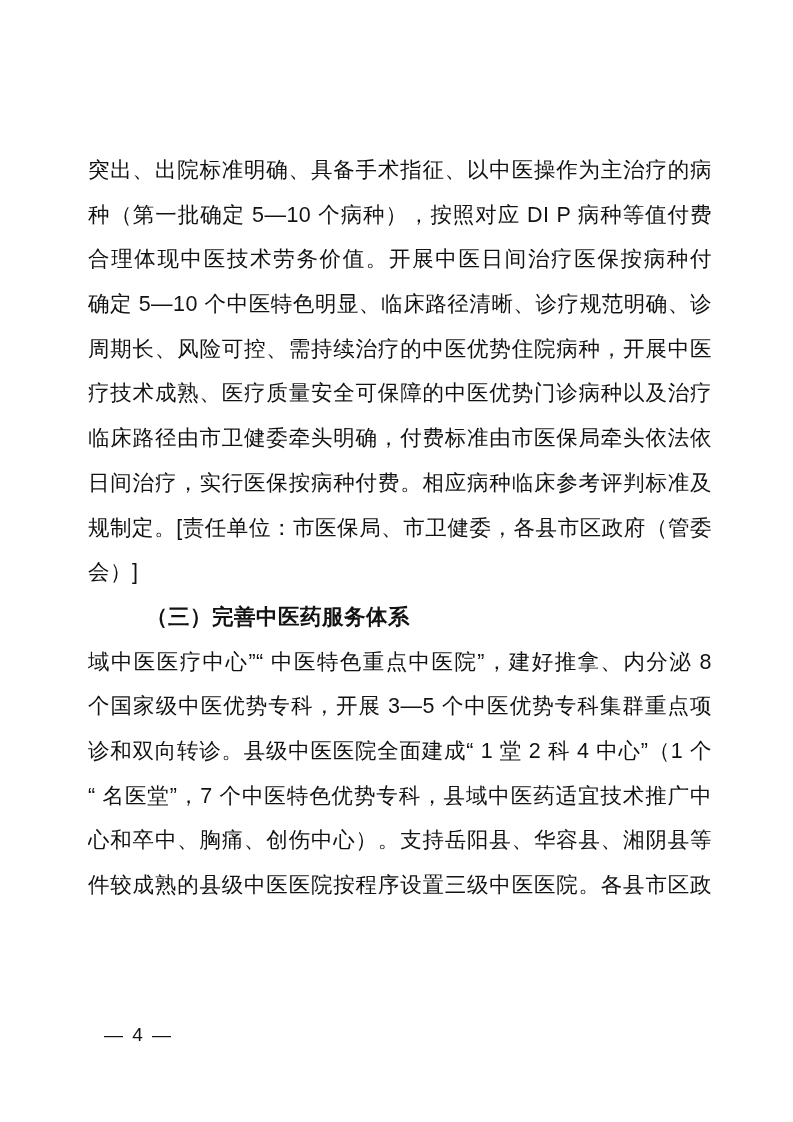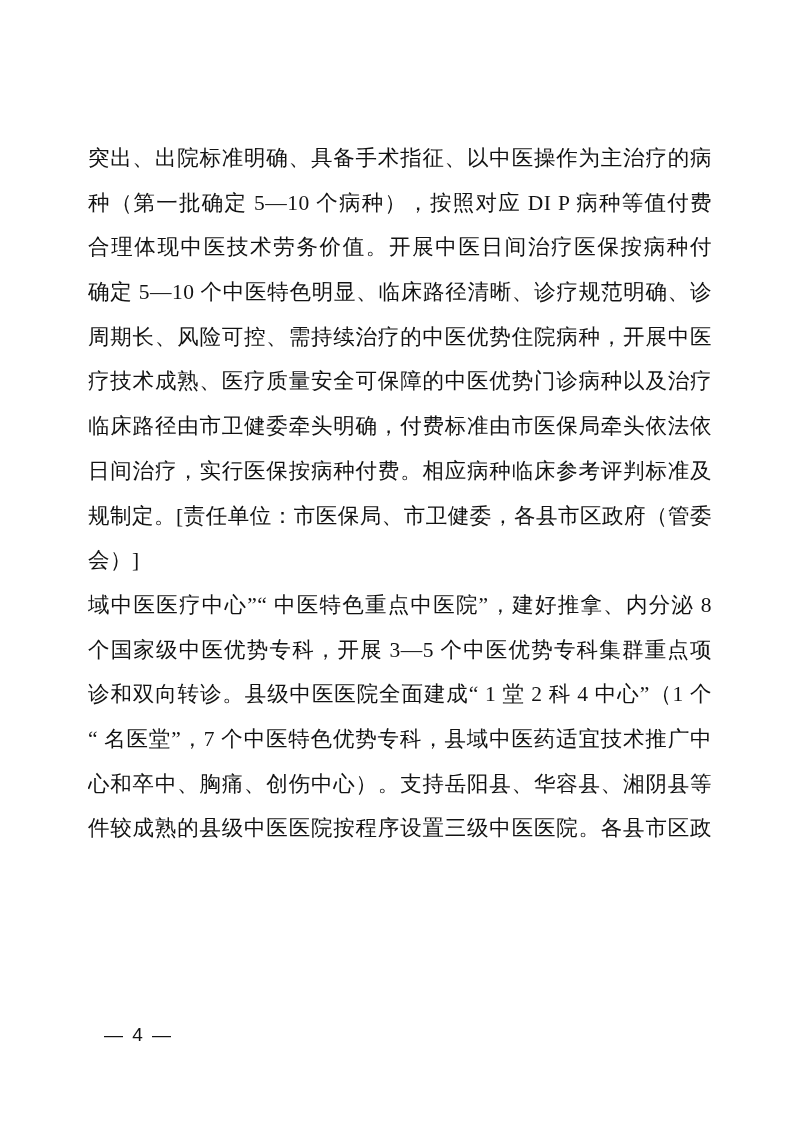--- a/index.html
+++ b/index.html
@@ -13,23 +13,22 @@
     height: 1122px;
     margin: 0 auto;
     background: #ffffff;
     font-family: "Liberation Sans", sans-serif;
     color: #121212;
     overflow: hidden;
   }
   .text-block {
     position: absolute;
     left: 88px;
-    top: 136px;
+    top: 148px;
     width: 624px;
-    font-family: Liberation Serif, serif;
   }
   .line {
     height: 44.7px;
     line-height: 44.7px;
     font-size: 21.5px;
     letter-spacing: 0.5px;
     white-space: nowrap;
     overflow: hidden;
   }
   .line.fill {
@@ -64,20 +63,21 @@
       <div class="line fill">突出、出院标准明确、具备手术指征、以中医操作为主治疗的病</div>
       <div class="line fill">种（第一批确定 5—10 个病种），按照对应 DI P 病种等值付费的原</div>
       <div class="line fill">合理体现中医技术劳务价值。开展中医日间治疗医保按病种付费。</div>
       <div class="line fill">确定 5—10 个中医特色明显、临床路径清晰、诊疗规范明确、诊</div>
       <div class="line fill">周期长、风险可控、需持续治疗的中医优势住院病种，开展中医</div>
       <div class="line fill">疗技术成熟、医疗质量安全可保障的中医优势门诊病种以及治疗</div>
       <div class="line fill">临床路径由市卫健委牵头明确，付费标准由市医保局牵头依法依</div>
       <div class="line fill">日间治疗，实行医保按病种付费。相应病种临床参考评判标准及</div>
       <div class="line fill">规制定。[责任单位：市医保局、市卫健委，各县市区政府（管委</div>
       <div class="line short">会）]</div>
+      <div class="line short indent heading">（三）完善中医药服务体系</div>
       <div class="line fill">域中医医疗中心”“ 中医特色重点中医院”，建好推拿、内分泌 8</div>
       <div class="line fill">个国家级中医优势专科，开展 3—5 个中医优势专科集群重点项</div>
       <div class="line fill">诊和双向转诊。县级中医医院全面建成“ 1 堂 2 科 4 中心”（1 个</div>
       <div class="line fill">“ 名医堂”，7 个中医特色优势专科，县域中医药适宜技术推广中</div>
       <div class="line fill">心和卒中、胸痛、创伤中心）。支持岳阳县、华容县、湘阴县等条</div>
       <div class="line fill">件较成熟的县级中医医院按程序设置三级中医医院。各县市区政府</div>
     </div>
   <div class="footer">— 4 —</div>
 </div>
 

